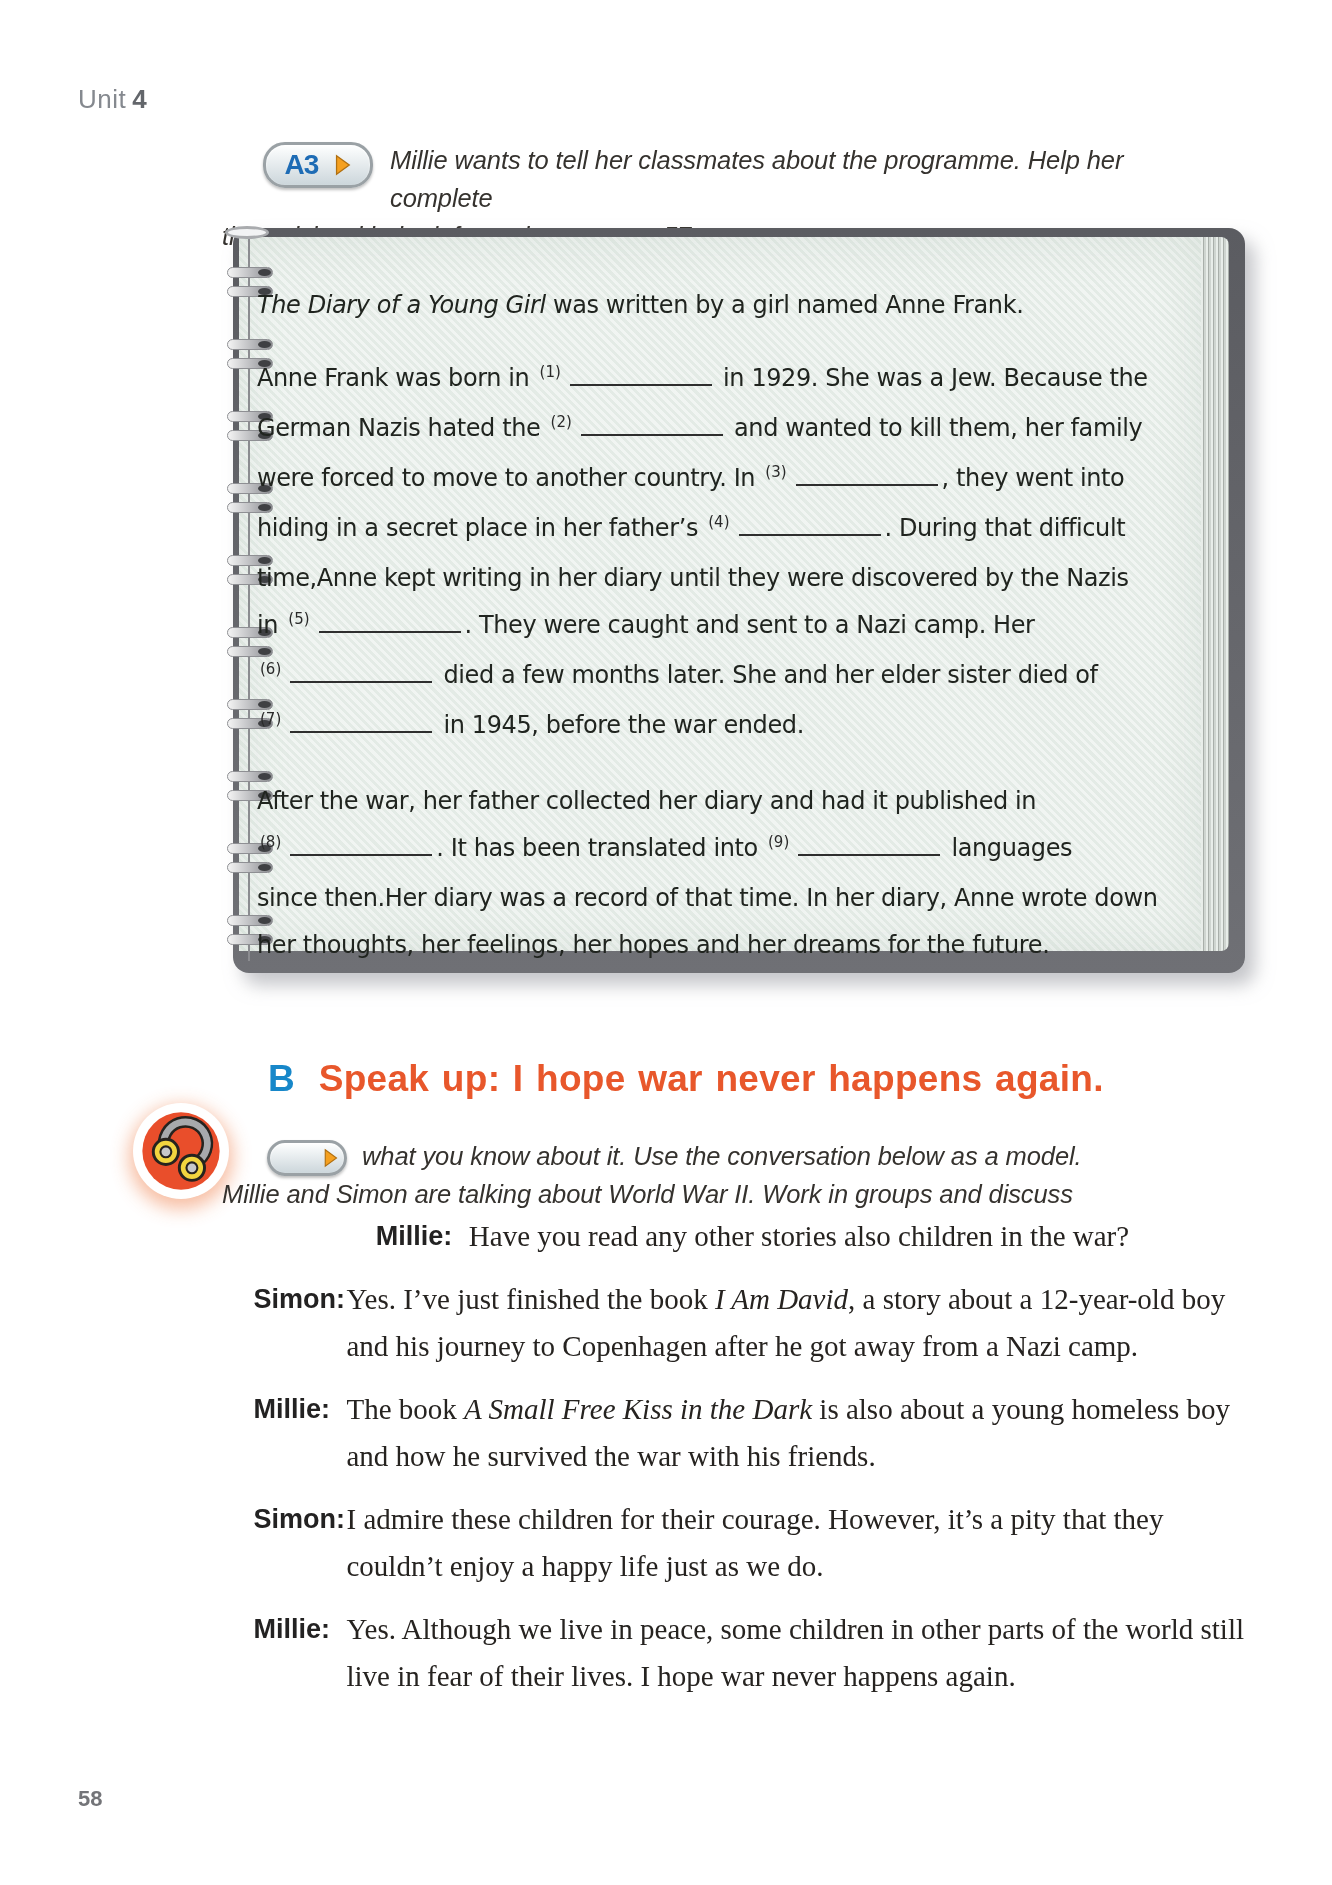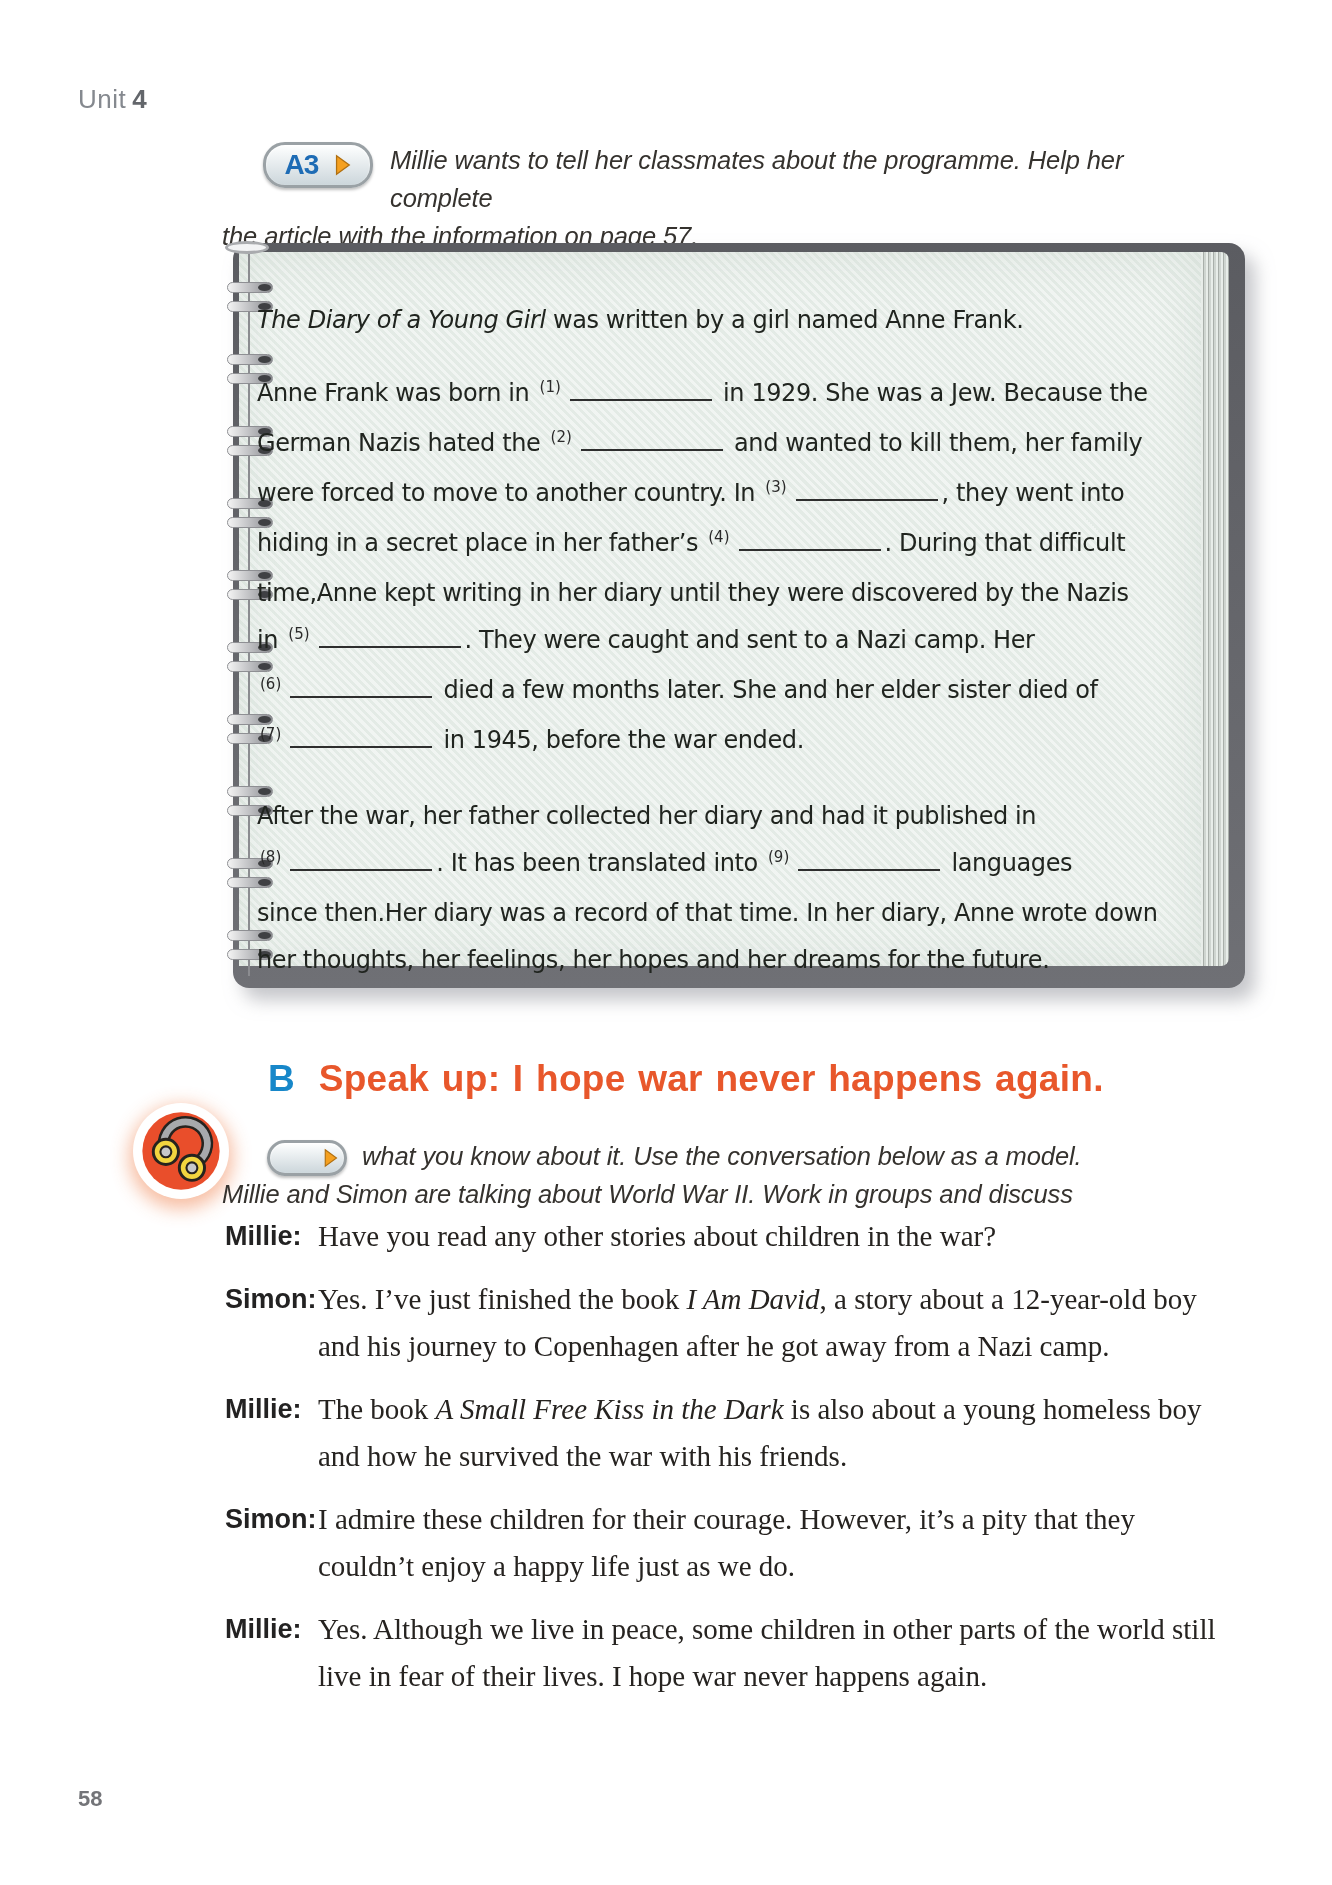--- a/index.html
+++ b/index.html
@@ -22,21 +22,21 @@
   .pillbase{position:absolute;border-radius:22px;border:3px solid #9aa1a5;
             background:linear-gradient(180deg,#feffff,#ccd6db);
             box-shadow:0 2px 3px rgba(0,0,0,.25), inset 0 1px 2px #fff;
             display:flex;align-items:center;justify-content:center;}
   #badgeA3{left:263px;top:142px;width:104px;height:40px;gap:16px;}
   #badgeA3 .lbl{font-weight:800;font-size:28px;color:#1e6cb5;letter-spacing:-1px;}
   #listenBtn{left:267px;top:1140px;width:80px;height:36px;justify-content:flex-end;padding-right:6px;box-sizing:border-box;}
   .parrow{display:block;}
 
   
-  .notebook{position:absolute;left:225px;top:243px;width:1020px;height:745px;}
+  .notebook{position:absolute;left:225px;top:228px;width:1020px;height:745px;}
   .nb-cover{position:absolute;left:8px;top:0;right:0;bottom:0;border-radius:16px;
             background:linear-gradient(180deg,#5b5c61,#6f7075);
             box-shadow:10px 12px 18px rgba(150,152,158,.55);}
   .nb-page{position:absolute;left:14px;top:9px;right:42px;bottom:22px;background:#e9efeb;
            background-image:repeating-linear-gradient(45deg,rgba(255,255,255,.35) 0 3px,rgba(213,224,216,.28) 3px 6px);
            box-shadow:inset 0 0 46px rgba(188,203,193,.38);}
   .nb-edges{position:absolute;right:16px;top:9px;bottom:22px;width:28px;
             background:repeating-linear-gradient(90deg,#e8ede9 0 2px,#a9afaa 2px 3px,#cfd5d0 3px 5px);
             border-radius:0 8px 8px 0;}
   .nb-wire{position:absolute;left:23px;top:4px;bottom:12px;width:2px;background:#8b8c90;}
@@ -60,21 +60,21 @@
   
   .bhead{position:absolute;left:268px;top:1058px;display:flex;align-items:baseline;}
   .bhead .blabel{font-weight:800;font-size:37px;color:#1787c9;margin-right:24px;}
   .bhead .btitle{font-weight:800;font-size:37px;color:#e8572b;letter-spacing:.3px;word-spacing:2px;}
   .sound-icon{position:absolute;left:133px;top:1103px;width:96px;height:96px;border-radius:50%;
               background:#ffffff;display:flex;align-items:center;justify-content:center;
               box-shadow:0 6px 18px 4px rgba(238,110,50,.45);}
 
   
   .dialogue{position:absolute;left:225px;top:1213px;width:1055px;}
-  .turn{display:flex;margin-bottom:16px;}
+  .turn{display:flex;margin-bottom:16px;justify-content:center;}
   .spk{width:93px;flex:none;font-weight:bold;font-size:27px;color:#232222;line-height:47px;}
   .dtext{font-family:"Liberation Serif",serif;font-size:29px;line-height:47px;
          color:#262320;max-width:905px;}
   .dtext .seg-italic{font-style:italic;}
 
   
   .pagenum{position:absolute;left:78px;top:1786px;font-size:22px;font-weight:800;color:#737478;}
 </style>
 </head>
 <body>
@@ -166,21 +166,21 @@
   </div>
 
   <div class="instr" id="instrB">
       <div class="iline">what you know about it. Use the conversation below as a model.</div>
       <div class="iline">Millie and Simon are talking about World War II. Work in groups and discuss</div>
     </div>
 
   <div class="dialogue" id="dialogue">
       <div class="turn">
         <div class="spk">Millie:</div>
-        <div class="dtext"><span>Have you read any other stories about children in the war?</span></div>
+        <div class="dtext"><span>Have you read any other stories also children in the war?</span></div>
       </div>
       <div class="turn">
         <div class="spk">Simon:</div>
         <div class="dtext"><span>Yes. I’ve just finished the book </span><span class="seg-italic">I Am David</span><span>, a story about a 12-year-old boy and his journey to Copenhagen after he got away from a Nazi camp.</span></div>
       </div>
       <div class="turn">
         <div class="spk">Millie:</div>
         <div class="dtext"><span>The book </span><span class="seg-italic">A Small Free Kiss in the Dark</span><span> is also about a young homeless boy and how he survived the war with his friends.</span></div>
       </div>
       <div class="turn">

